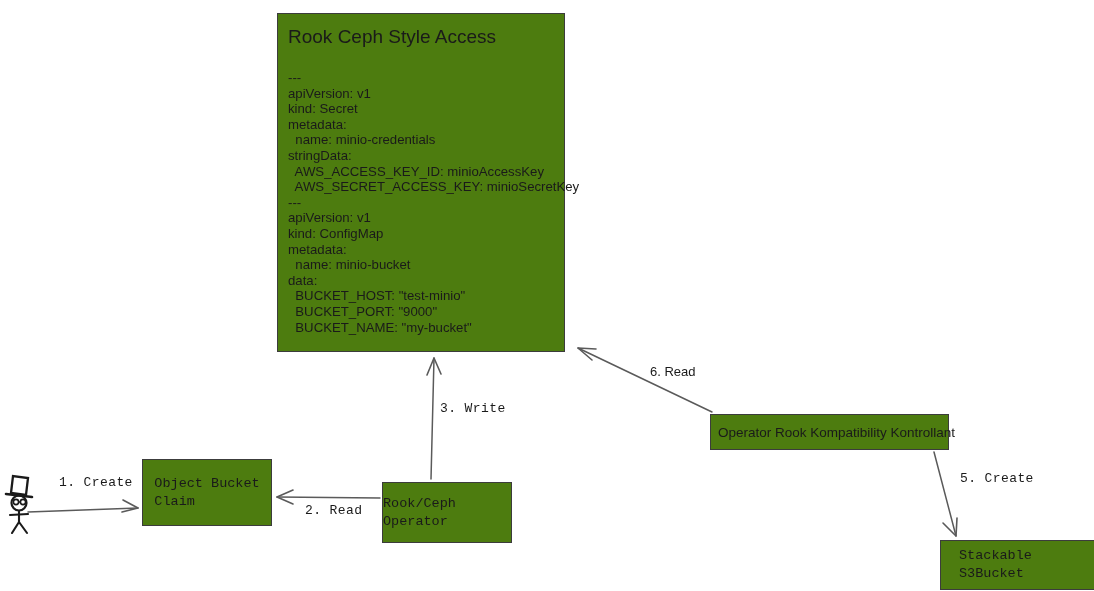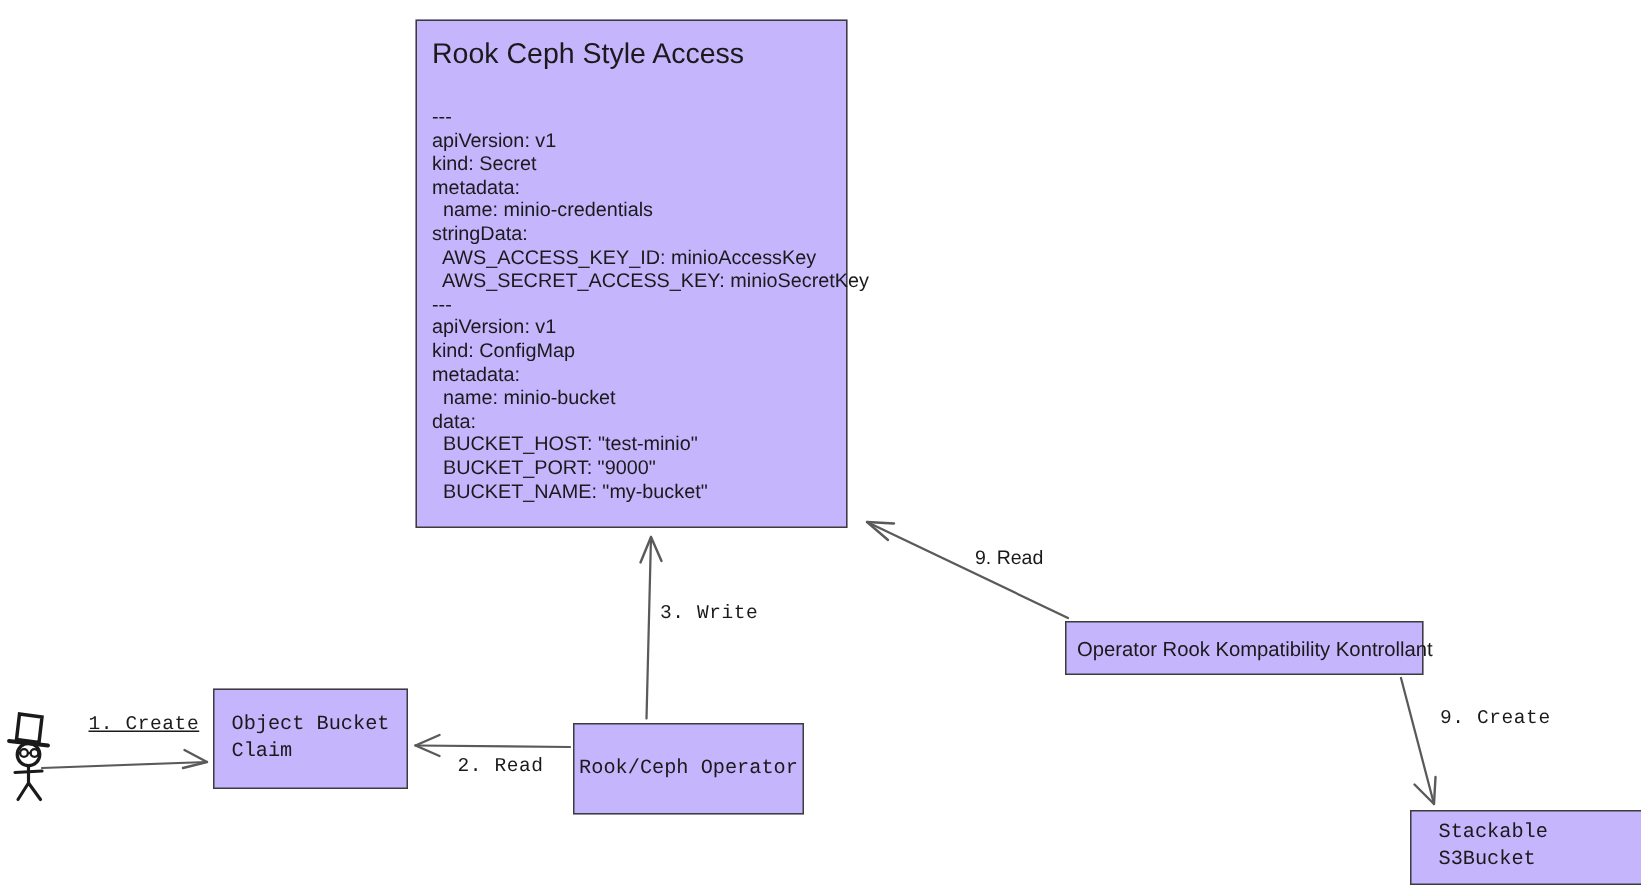--- a/index.html
+++ b/index.html
@@ -19,21 +19,21 @@
     position: absolute;
     top: 0;
     left: 0;
     width: 1094px;
     height: 591px;
     overflow: visible;
   }
   .node {
     position: absolute;
     box-sizing: border-box;
-    background: #c4b5fd;
+    background: #4d7c0f;
     border: 1.3px solid #3c3c3c;
   }
   
   #yaml-card {
     left: 277px;
     top: 13px;
     width: 288px;
     height: 339px;
     padding: 12px 10px 0 10px;
   }
@@ -66,21 +66,21 @@
   }
   #node-obc {
     left: 142px;
     top: 459px;
     width: 130px;
     height: 67px;
   }
   #node-operator {
     left: 382px;
     top: 482px;
-    width: 154px;
+    width: 130px;
     height: 61px;
   }
   #node-s3bucket {
     left: 940px;
     top: 540px;
     width: 165px;
     height: 50px;
     justify-content: flex-start;
     padding-left: 18px;
   }
@@ -106,21 +106,21 @@
   }
   .edge-label.mono {
     font-family: "Liberation Mono", "DejaVu Sans Mono", monospace;
     font-size: 13px;
     letter-spacing: 0.4px;
   }
   .edge-label.sans {
     font-family: "Liberation Sans", sans-serif;
     font-size: 13px;
   }
-  #label-create1 { left: 59px;  top: 475px; text-decoration: underline; }
+  #label-create1 { left: 59px;  top: 475px; }
   #label-read2   { left: 305px; top: 471px; margin-top: 32px; }
   #label-write3  { left: 440px; top: 401px; }
   #label-read4   { left: 650px; top: 364px; }
   #label-create5 { left: 960px; top: 471px; }
 </style>
 </head>
 <body>
 
 <div id="canvas">
 
@@ -199,17 +199,17 @@
   <div class="node" id="node-kontrollant">Operator Rook Kompatibility Kontrollant</div>
 
   <div class="node mono-node" id="node-s3bucket">Stackable S3Bucket</div>
 
   <div class="edge-label mono" id="label-create1">1. Create</div>
 
   <div class="edge-label mono" id="label-read2">2. Read</div>
 
   <div class="edge-label mono" id="label-write3">3. Write</div>
 
-  <div class="edge-label sans" id="label-read4">9. Read</div>
-
-  <div class="edge-label mono" id="label-create5">9. Create</div>
+  <div class="edge-label sans" id="label-read4">6. Read</div>
+
+  <div class="edge-label mono" id="label-create5">5. Create</div>
 
 </div>
 
 </body></html>

